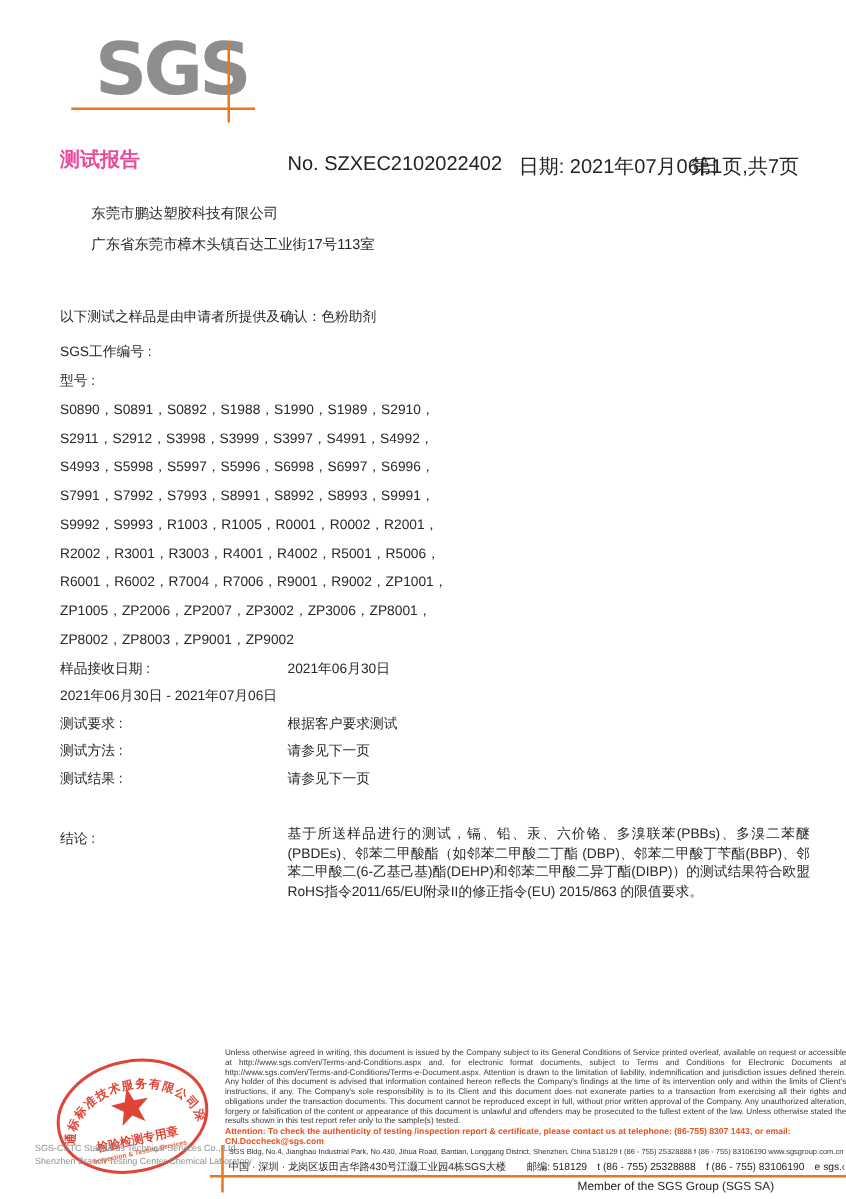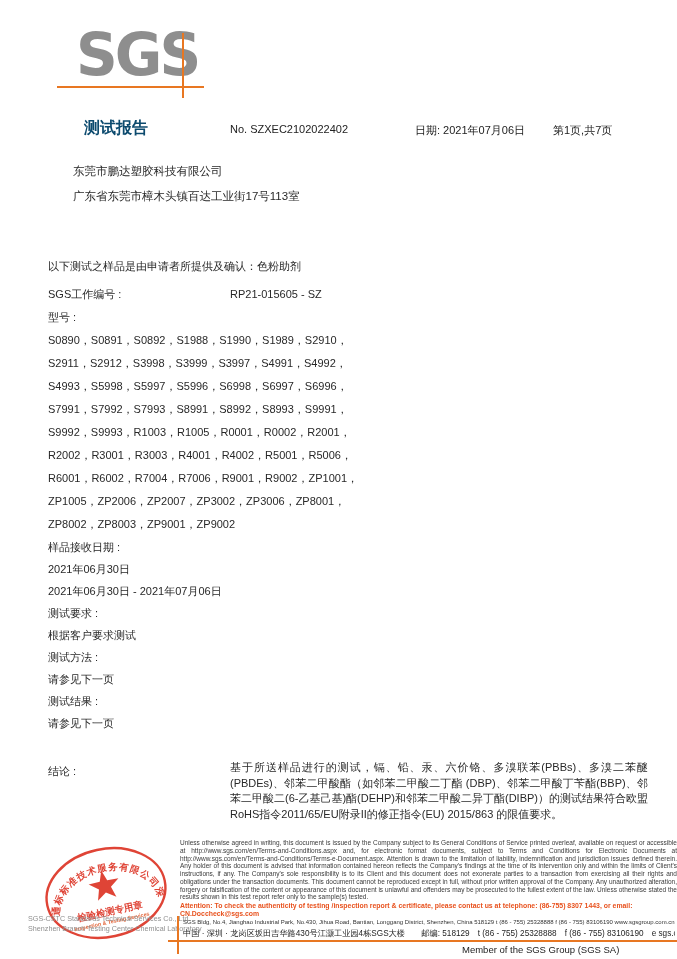--- a/index.html
+++ b/index.html
@@ -6,35 +6,35 @@
   .page{position:relative;width:677px;height:959px;background:#ffffff;overflow:hidden;
         font-family:"Liberation Sans","DejaVu Sans",sans-serif;color:#2e2e2e;}
 
   
   .logo-text{position:absolute;left:76px;top:26px;font-size:58px;font-weight:bold;
              color:#8e8e8e;letter-spacing:-3px;font-family:"DejaVu Sans",sans-serif;line-height:1;}
   .logo-hline{position:absolute;left:57px;top:86px;width:147px;height:2px;background:#e87722;}
   .logo-vline{position:absolute;left:182px;top:33px;width:2px;height:65px;background:#e87722;}
 
   
-  .h-title{position:absolute;left:48px;top:118px;font-size:16px;font-weight:bold;color:#0c4a6e;margin-left:36px;}
-  .h-item{position:absolute;top:123px;font-size:11px;color:#222;}
+  .h-title{position:absolute;left:48px;top:118px;font-size:16px;font-weight:bold;color:#ec4899;}
+  .h-item{position:absolute;top:123px;font-size:16px;color:#222;}
   .h-no{left:230px;}
   .h-date{left:415px;}
   .h-page{left:553px;}
 
   .company{position:absolute;left:48px;top:159px;font-size:11.5px;line-height:25px;color:#282828;margin-left:25px;}
 
   
-  .content{position:absolute;left:48px;top:258px;width:600px;font-size:11px;color:#282828;}
+  .content{position:absolute;left:48px;top:246px;width:600px;font-size:11px;color:#282828;}
   .intro{line-height:16px;margin-bottom:9px;}
   .row{display:flex;line-height:23px;}
   .row .lbl{width:182px;flex:none;}
   .row .val{flex:1;}
-  .row.tight{line-height:22px;flex-direction:column;}
+  .row.tight{line-height:22px;}
   .row.conclusion{margin-top:22px;}
   .row.conclusion .val{line-height:15.5px;max-width:418px;padding-top:4px;text-align:justify;}
   .row.conclusion .lbl{padding-top:4px;}
   .reflist div{line-height:23px;}
 
   
   .disclaimer{position:absolute;left:180px;top:839px;width:497px;font-size:6.5px;line-height:7.75px;
               text-align:justify;color:#3a3a3a;}
   .attention{position:absolute;left:180px;top:902px;width:497px;font-size:6.9px;line-height:7.9px;
              font-weight:bold;color:#e8511d;}
@@ -63,21 +63,20 @@
   <div class="company">
     <div>东莞市鹏达塑胶科技有限公司</div>
     <div>广东省东莞市樟木头镇百达工业街17号113室</div>
   </div>
 
   <div class="content">
     <div class="intro">以下测试之样品是由申请者所提供及确认：色粉助剂</div>
 
     <div class="row">
       <div class="lbl">SGS工作编号 :</div>
-      <div class="val">RP21-015605 - SZ</div>
     </div>
 
     <div class="row">
       <div class="lbl">型号 :</div>
     </div>
 
     <div class="row">
       <div class="val reflist">
         <div>S0890，S0891，S0892，S1988，S1990，S1989，S2910，</div>
         <div>S2911，S2912，S3998，S3999，S3997，S4991，S4992，</div>

